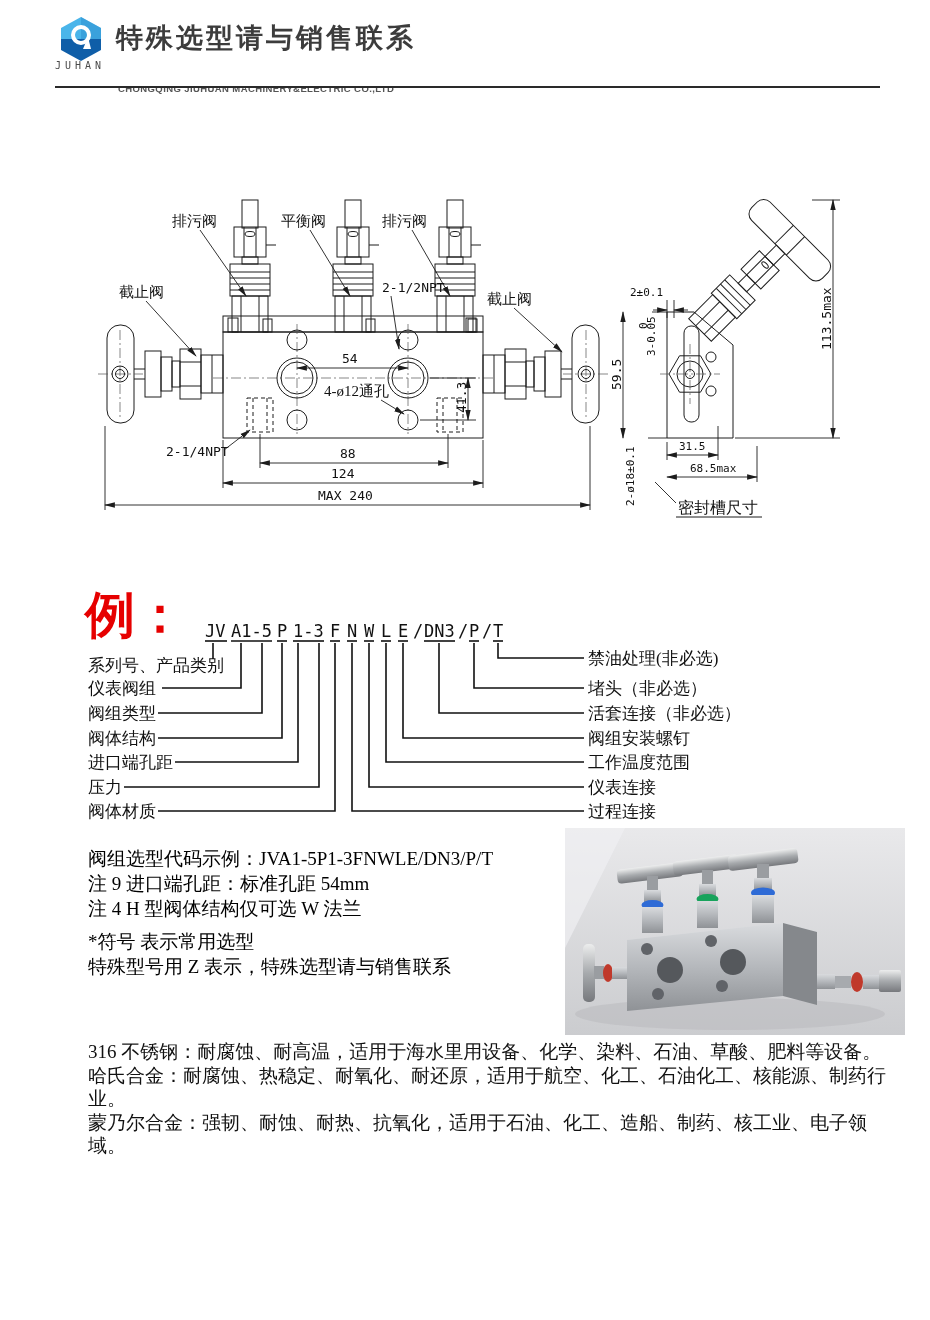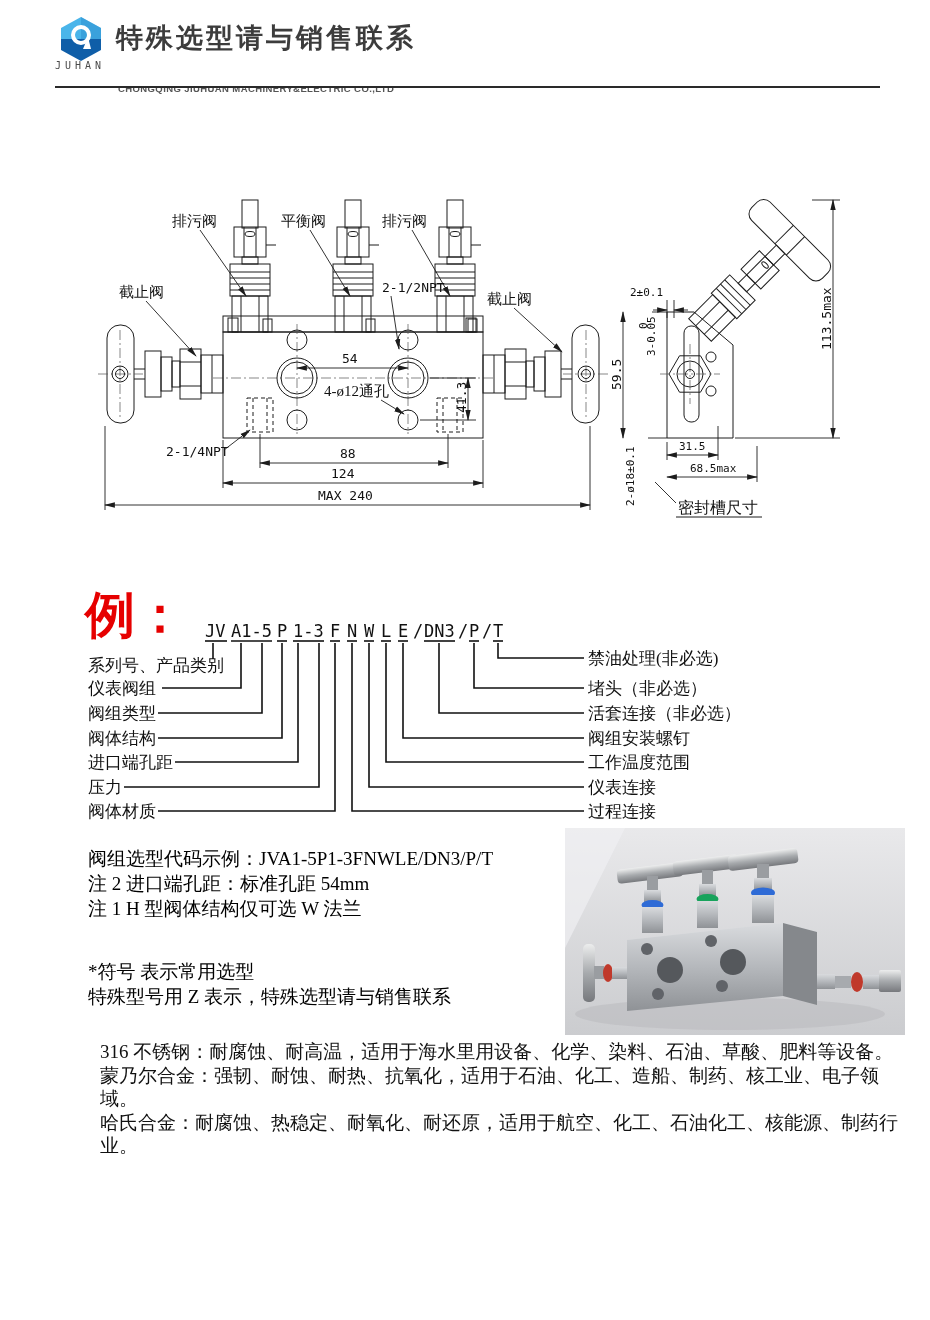--- a/index.html
+++ b/index.html
@@ -22,23 +22,23 @@
   .code{font-family:"DejaVu Sans Mono",monospace;font-size:17px;fill:#111;}
   .lbl{font-size:17px;fill:#111;}
   .ex-red{font-size:50px;font-weight:bold;}
   .ln{stroke:#1c1c1c;stroke-width:1;fill:none;}
   .cl{stroke:#555;stroke-width:.7;fill:none;stroke-dasharray:10 3 2 3;}
   .dsh{stroke:#1c1c1c;stroke-width:1;fill:none;stroke-dasharray:4 3;}
   .dim{stroke:#1c1c1c;stroke-width:.9;fill:none;}
   .con{stroke:#111;stroke-width:1.6;fill:none;}
   
   #notes{left:88px;top:846px;width:470px;font-size:19px;line-height:25px;color:#000000;}
-  #notes .gap{margin-top:38px;}
+  #notes .gap{margin-top:8px;}
   
-  #materials{left:88px;top:1040px;width:815px;font-size:19px;line-height:23.5px;color:#111;margin-left:12px;}
+  #materials{left:88px;top:1040px;width:815px;font-size:19px;line-height:23.5px;color:#111;}
   #materials p{margin:0;}
 </style>
 </head>
 <body>
 
 <div id="page">
 
   <svg class="abs" style="left:55px;top:16px" width="52" height="46" viewBox="0 0 52 46">
     <polygon points="26,1 46,12 46,23 6,23 6,12" fill="#4ab5ea"></polygon>
     <polygon points="6,23 46,23 46,34 26,45 6,34" fill="#0f5ea8"></polygon>
@@ -305,22 +305,22 @@
       <text class="lbl" x="588" y="719">活套连接（非必选）</text>
       <text class="lbl" x="588" y="744">阀组安装螺钉</text>
       <text class="lbl" x="588" y="768">工作温度范围</text>
       <text class="lbl" x="588" y="793">仪表连接</text>
       <text class="lbl" x="588" y="817">过程连接</text>
     </g>
   </svg>
 
   <div class="abs" id="notes">
     <div>阀组选型代码示例：JVA1-5P1-3FNWLE/DN3/P/T</div>
-    <div>注 2 进口端孔距：标准孔距 54mm</div>
-    <div>注 1  H 型阀体结构仅可选 W 法兰</div>
+    <div>注 9 进口端孔距：标准孔距 54mm</div>
+    <div>注 4  H 型阀体结构仅可选 W 法兰</div>
     <div class="gap">*符号 表示常用选型</div>
     <div>特殊型号用 Z 表示，特殊选型请与销售联系</div>
   </div>
 
   <svg class="abs" style="left:565px;top:828px" width="340" height="207" viewBox="0 0 340 207">
     <defs>
       <linearGradient id="pbg" x1="0" y1="0" x2="0" y2="1">
         <stop offset="0" stop-color="#e9e9eb"></stop>
           <stop offset="1" stop-color="#cbcccf"></stop>
       </linearGradient>
@@ -389,17 +389,17 @@
       <rect x="252" y="146" width="18" height="15" fill="url(#gm)"></rect>
       <rect x="270" y="148" width="16" height="12" fill="#a7aaae"></rect>
       <ellipse cx="292" cy="154" rx="6" ry="10" fill="#c0392b"></ellipse>
       <rect x="298" y="147" width="16" height="14" fill="url(#gm)"></rect>
       <rect x="314" y="142" width="22" height="22" rx="2" fill="url(#gh)"></rect>
     </g>
   </svg>
 
   <div class="abs" id="materials">
     <p>316 不锈钢：耐腐蚀、耐高温，适用于海水里用设备、化学、染料、石油、草酸、肥料等设备。</p>
+    <p>哈氏合金：耐腐蚀、热稳定、耐氧化、耐还原，适用于航空、化工、石油化工、核能源、制药行业。</p>
     <p>蒙乃尔合金：强韧、耐蚀、耐热、抗氧化，适用于石油、化工、造船、制药、核工业、电子领域。</p>
-    <p>哈氏合金：耐腐蚀、热稳定、耐氧化、耐还原，适用于航空、化工、石油化工、核能源、制药行业。</p>
   </div>
 
 </div>
 
 </body></html>

